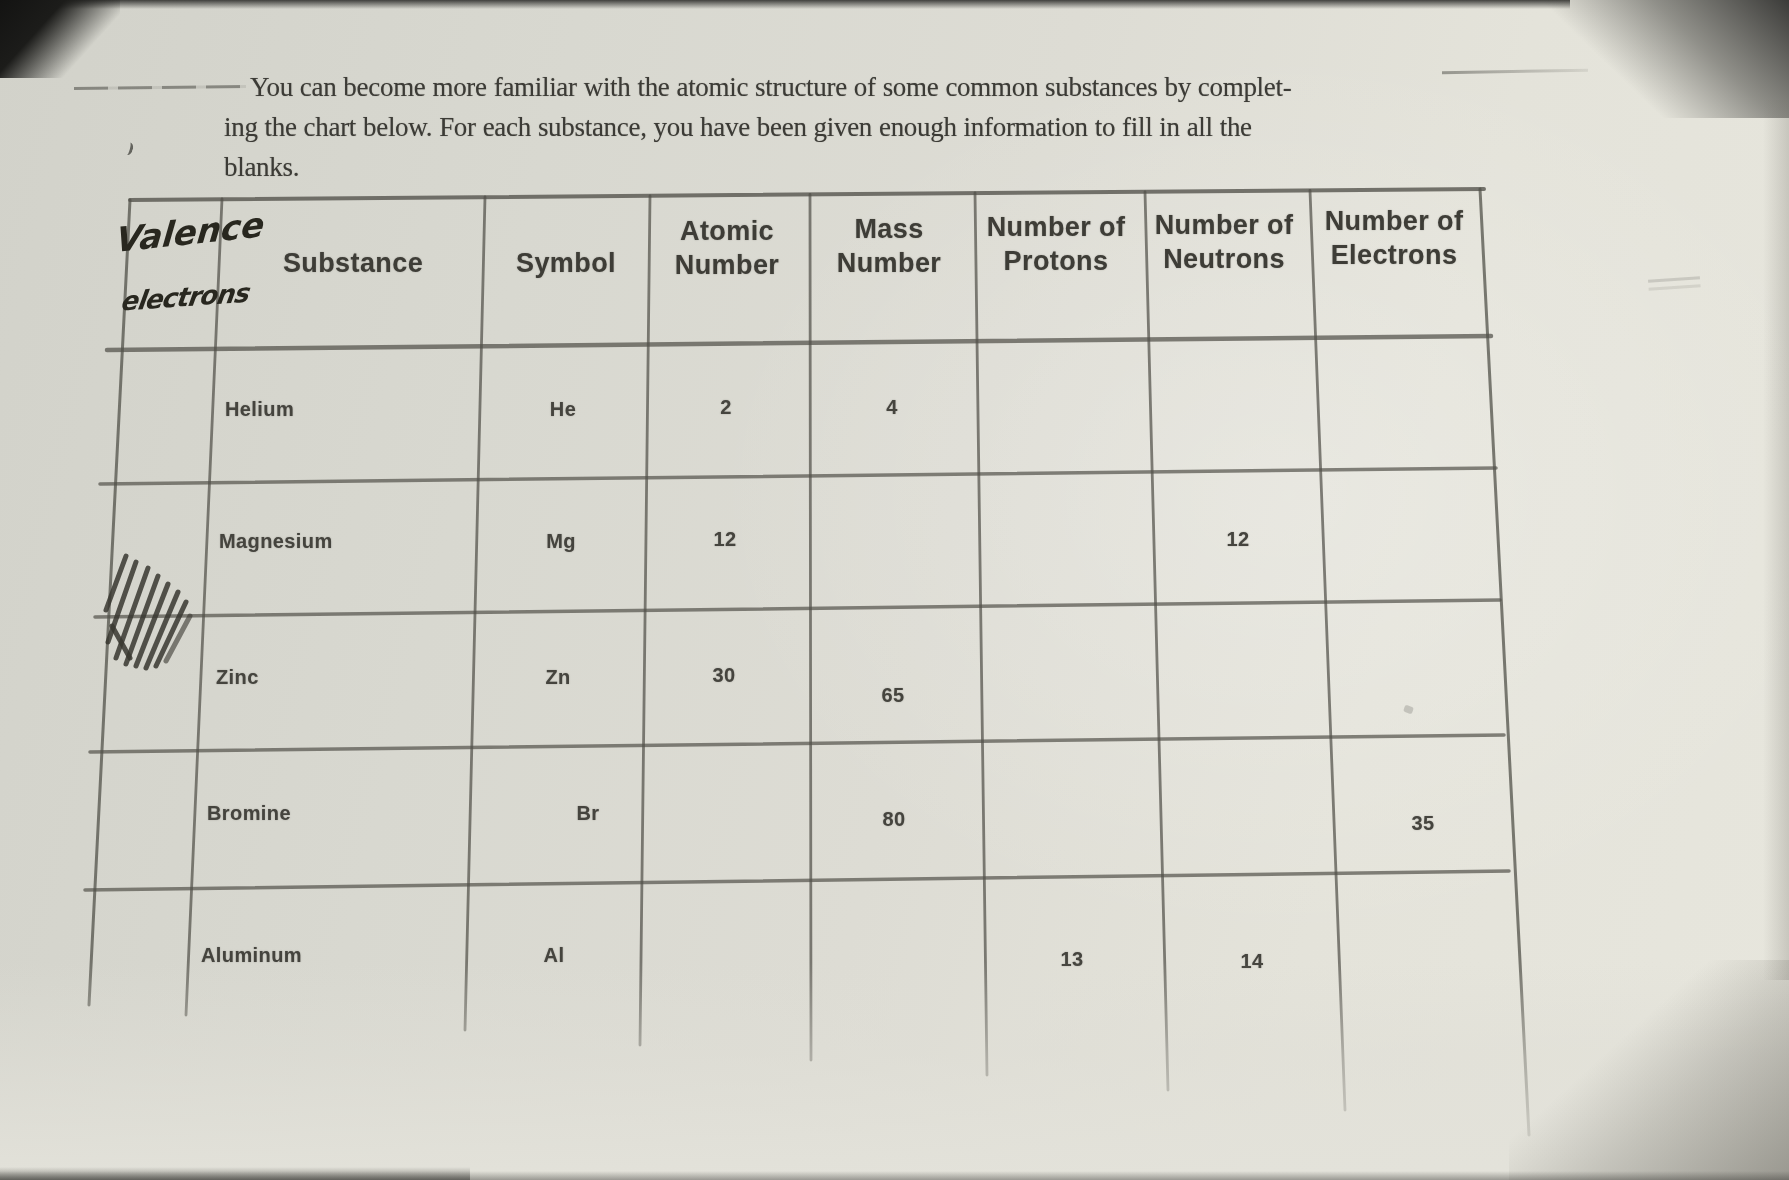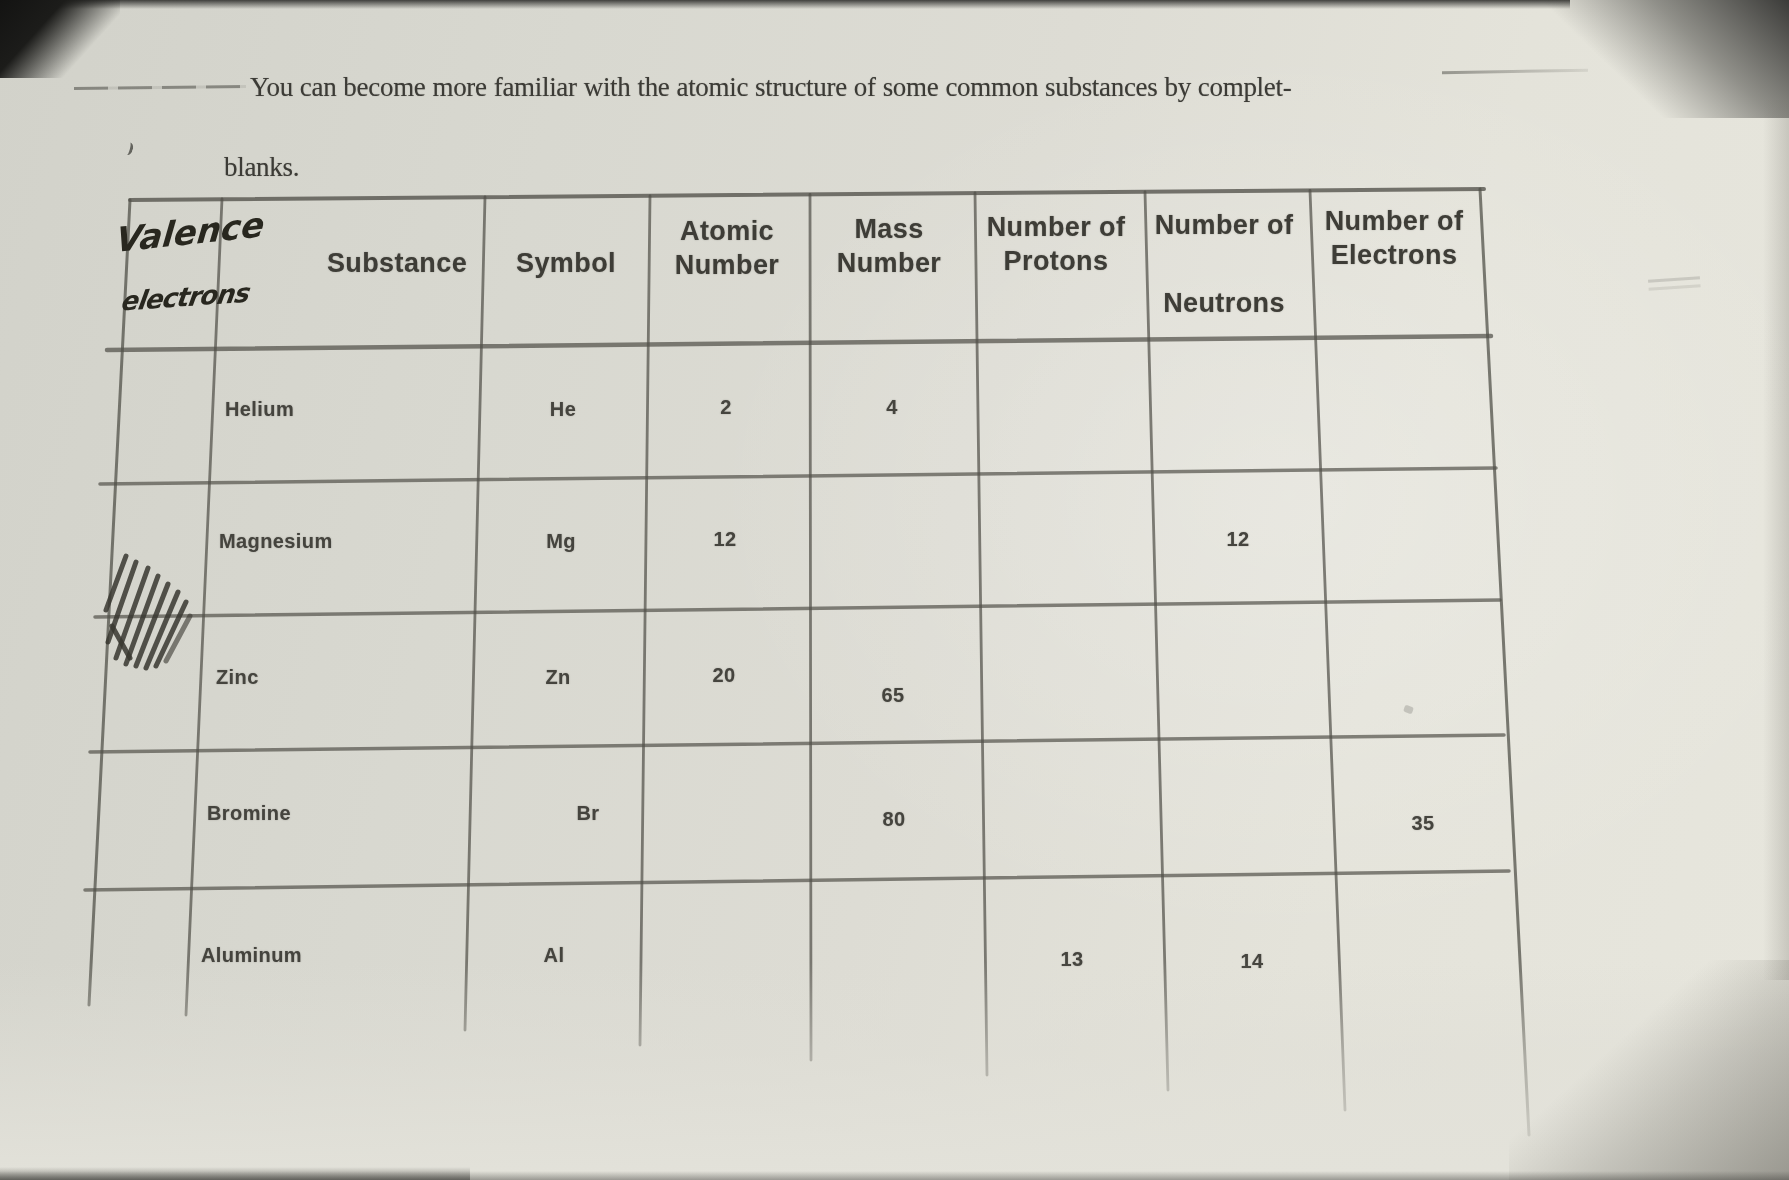--- a/index.html
+++ b/index.html
@@ -83,20 +83,21 @@
       <line x1="650" y1="196" x2="640" y2="1045" stroke-width="2.8" stroke-opacity="0.72"></line>
       <line x1="810" y1="194.5" x2="811" y2="1060" stroke-width="2.8" stroke-opacity="0.72"></line>
       <line x1="975" y1="193" x2="987" y2="1075" stroke-width="2.8" stroke-opacity="0.72"></line>
       <line x1="1145" y1="192" x2="1168" y2="1090" stroke-width="2.8" stroke-opacity="0.72"></line>
       <line x1="1310" y1="190.5" x2="1345" y2="1110" stroke-width="2.8" stroke-opacity="0.72"></line>
       <line x1="1480" y1="189" x2="1529" y2="1135" stroke-width="3" stroke-opacity="0.75"></line>
     </g>
   </svg>
 
   <div class="intro-line il1">You can become more familiar with the atomic structure of some common substances by complet-</div>
+  <div class="intro-line il2">ing the chart below. For each substance, you have been given enough information to fill in all the</div>
   <div class="intro-line il3">blanks.</div>
 
   <div class="dash-left"></div>
   <div class="dash-right"></div>
   <div class="comma-mark"></div>
   <div class="smudge-right"></div>
   <div class="smudge-zinc"></div>
 
   <div class="hand hand1">Valence</div>
   <div class="hand hand2">electrons</div>
@@ -108,46 +109,46 @@
       <path d="M20,112 L52,22"></path>
       <path d="M30,118 L62,30"></path>
       <path d="M40,120 L72,38"></path>
       <path d="M50,122 L82,46"></path>
       <path d="M60,120 L90,56"></path>
       <path d="M16,80 L34,112"></path>
       <path d="M70,115 L94,70" stroke-opacity="0.6"></path>
     </g>
   </svg>
 
-  <div class="cell hdr cx" style="left:353px;  top:248px;margin-left:44px;">Substance</div>
+  <div class="cell hdr cx" style="left:353px;  top:248px;">Substance</div>
   <div class="cell hdr cx" style="left:566px;  top:248px;">Symbol</div>
   <div class="cell hdr cx" style="left:727px;  top:216px;">Atomic</div>
   <div class="cell hdr cx" style="left:727px;  top:250px;">Number</div>
   <div class="cell hdr cx" style="left:889px;  top:214px;">Mass</div>
   <div class="cell hdr cx" style="left:889px;  top:248px;">Number</div>
   <div class="cell hdr cx" style="left:1056px; top:212px;">Number of</div>
   <div class="cell hdr cx" style="left:1056px; top:246px;">Protons</div>
   <div class="cell hdr cx" style="left:1224px; top:210px;">Number of</div>
-  <div class="cell hdr cx" style="left:1224px; top:244px;margin-top:44px;">Neutrons</div>
+  <div class="cell hdr cx" style="left:1224px; top:244px;">Neutrons</div>
   <div class="cell hdr cx" style="left:1394px; top:206px;">Number of</div>
   <div class="cell hdr cx" style="left:1394px; top:240px;">Electrons</div>
 
   <div class="cell" style="left:225px; top:398px;">Helium</div>
   <div class="cell cx" style="left:563px; top:398px;">He</div>
   <div class="cell cx" style="left:726px; top:396px;">2</div>
   <div class="cell cx" style="left:892px; top:396px;">4</div>
 
   <div class="cell" style="left:219px;  top:530px;">Magnesium</div>
   <div class="cell cx" style="left:561px;  top:530px;">Mg</div>
   <div class="cell cx" style="left:725px;  top:528px;">12</div>
   <div class="cell cx" style="left:1238px; top:528px;">12</div>
 
   <div class="cell" style="left:216px; top:666px;">Zinc</div>
   <div class="cell cx" style="left:558px; top:666px;">Zn</div>
-  <div class="cell cx" style="left:724px; top:664px;">20</div>
+  <div class="cell cx" style="left:724px; top:664px;">30</div>
   <div class="cell cx" style="left:893px; top:684px;">65</div>
 
   <div class="cell" style="left:207px;  top:802px;">Bromine</div>
   <div class="cell cx" style="left:556px;  top:802px;margin-left:32px;">Br</div>
   <div class="cell cx" style="left:894px;  top:808px;">80</div>
   <div class="cell cx" style="left:1423px; top:812px;">35</div>
 
   <div class="cell" style="left:201px;  top:944px;">Aluminum</div>
   <div class="cell cx" style="left:554px;  top:944px;">Al</div>
   <div class="cell cx" style="left:1072px; top:948px;">13</div>

